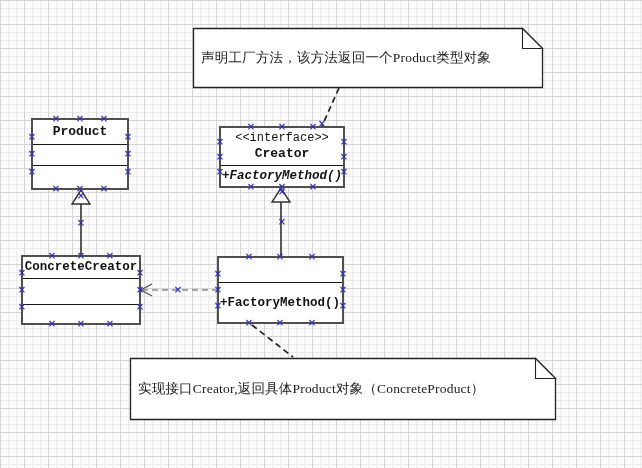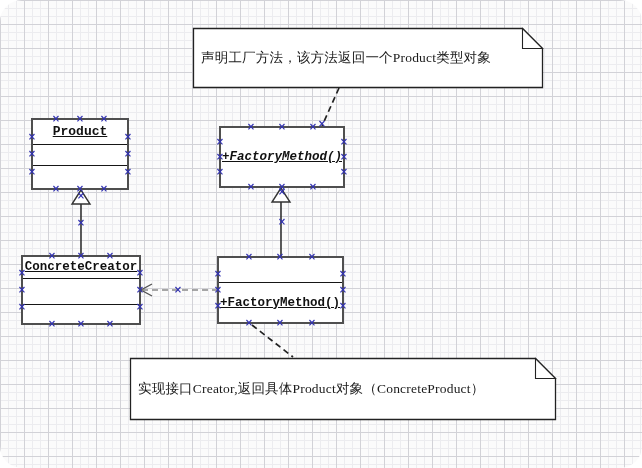--- a/index.html
+++ b/index.html
@@ -6,32 +6,31 @@
   .canvas{
     position:relative;width:642px;height:468px;overflow:hidden;
     background-color:#fbfbfb;
     background-image:
       linear-gradient(#d2d2d7 1px, transparent 1px),
       linear-gradient(90deg, #d2d2d7 1px, transparent 1px),
       linear-gradient(#ececef 1px, transparent 1px),
       linear-gradient(90deg, #ececef 1px, transparent 1px);
     background-size:24px 24px,24px 24px,8px 8px,8px 8px;
     font-family:"Liberation Sans",sans-serif;
-    border-radius:22px;
   }
   .overlay{position:absolute;left:0;top:0;z-index:1;}
   .note-text{
     position:absolute;z-index:2;display:flex;align-items:center;
     font-family:"Liberation Serif",serif;font-size:13.5px;color:#1a1a1a;
     white-space:nowrap;letter-spacing:0.2px;
   }
   .cls{
     position:absolute;z-index:3;background:#fff;border:2px solid #4f4f4f;
     box-sizing:border-box;display:flex;flex-direction:column;
-    font-family:"Liberation Mono",monospace;color:#111;text-decoration:underline;
+    font-family:"Liberation Mono",monospace;color:#111;
   }
   .cls-head{
     display:flex;flex-direction:column;justify-content:center;align-items:center;
     border-bottom:1px solid #161616;font-weight:bold;font-size:13px;white-space:nowrap;
   }
   .stereo{font-weight:normal;font-size:12px;line-height:1.25;}
   .cname{line-height:1.25;}
   .sec{box-sizing:border-box;}
   .sec.mid{border-bottom:1px solid #161616;}
   .method{display:flex;align-items:center;font-weight:bold;font-size:12.5px;padding-left:1px;white-space:nowrap;}
@@ -86,20 +85,24 @@
 
   <div class="cls" style="left:31px;top:118px;width:98px;height:72px">
     <div class="cls-head" style="height:24px">
       <div class="cname">Product</div>
     </div>
     <div class="sec mid" style="height:21px"></div>
     <div class="sec" style="flex:1"></div>
   </div>
 
   <div class="cls" style="left:219px;top:126px;width:126px;height:62px">
+    <div class="cls-head" style="height:37px">
+      <div class="stereo">&lt;&lt;interface&gt;&gt;</div>
+      <div class="cname">Creator</div>
+    </div>
     <div class="sec method em" style="flex:1">+FactoryMethod()</div>
   </div>
 
   <div class="cls" style="left:21px;top:255px;width:120px;height:70px">
     <div class="cls-head small" style="height:21px">
       <div class="cname">ConcreteCreator</div>
     </div>
     <div class="sec mid" style="height:26px"></div>
     <div class="sec" style="flex:1"></div>
   </div>

